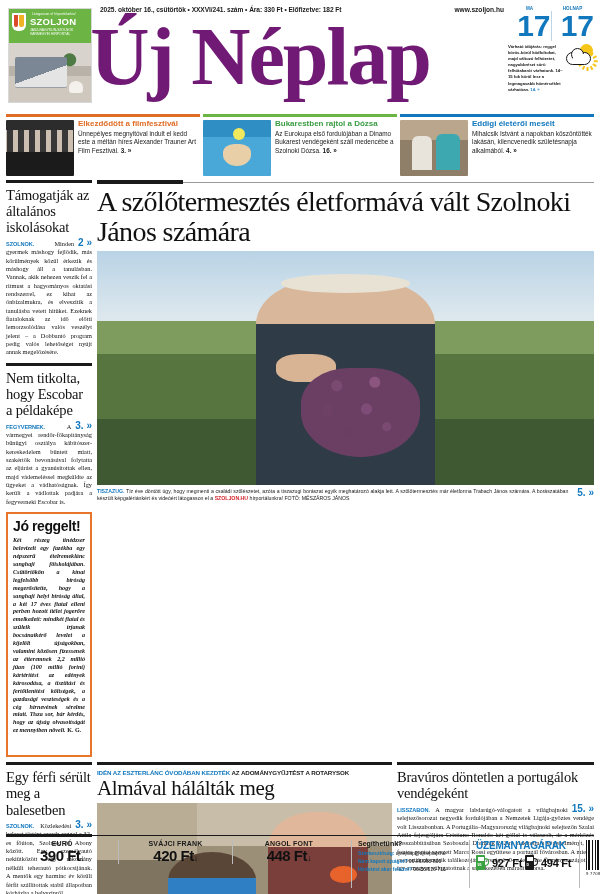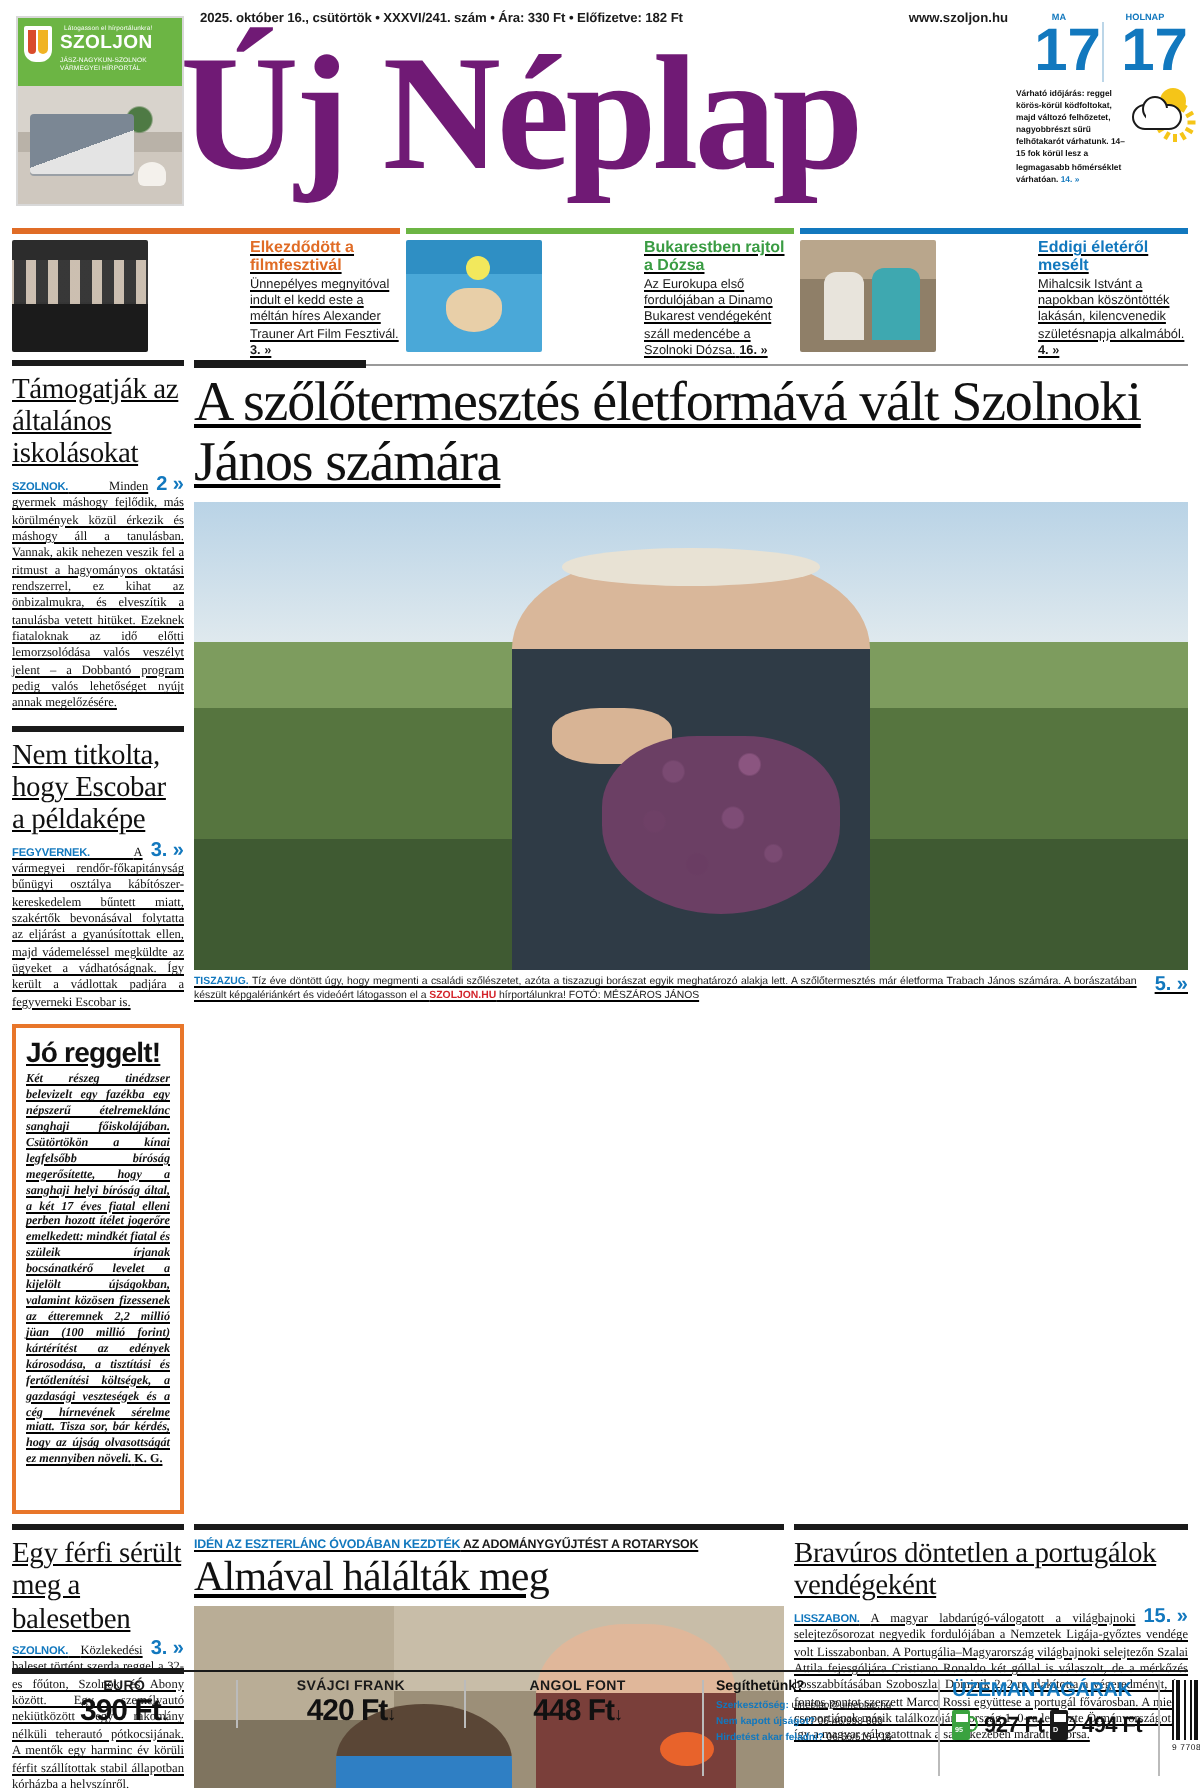--- a/index.html
+++ b/index.html
@@ -2,21 +2,21 @@
 <html><head>
 <meta charset="utf-8">
 <style>
   * { box-sizing: border-box; margin: 0; padding: 0; }
   html, body {
     width: 600px; height: 894px;
     background: #ffffff;
     font-family: "Liberation Sans", sans-serif;
     overflow: hidden;
   }
-  .page { position: relative; width: 600px; height: 894px; background:#fff;text-decoration:underline; }
+  .page { position: relative; width: 600px; height: 894px; background:#fff; }
 
   
   .masthead { position:relative; height:112px; padding:0 6px; }
   .promo-box {
     position:absolute; left:8px; top:8px; width:84px; height:95px;
     border:1px solid #d8d8d8; overflow:hidden; background:#fff;
   }
   .promo-strap {
     font-size:3.2px; color:#fff; background:#6cb544; padding:1px 2px;
     letter-spacing:.1px; line-height:1.3;
@@ -142,21 +142,21 @@
     position:relative; overflow:hidden;
   }
   .t3 .teaser-img:before{
     content:""; position:absolute; left:30px; top:8px; width:12px; height:12px;
     background:#f2e85c; border-radius:50%;
   }
   .t3 .teaser-img:after{
     content:""; position:absolute; left:20px; top:24px; width:28px; height:22px;
     background:#e8cfa8; border-radius:40% 40% 50% 50%;
   }
-  .teaser-txt { flex:1; min-width:0;margin-left:47px; }
+  .teaser-txt { flex:1; min-width:0; }
   .teaser-hd { font-size:8px; font-weight:700; color:#e06c26; line-height:1.1; margin-bottom:1.5px; }
   .t2 .teaser-hd { color:#1278be; }
   .t3 .teaser-hd { color:#3a9c43; }
   .teaser-body { font-size:6.4px; line-height:1.28; color:#1a1a1a; }
   .teaser-body b { color:#1a1a1a; font-weight:700; }
 
   
   .main { display:flex; padding:0 6px; margin-top:4px; gap:5px; }
   .col-left { width:86px; flex:none; }
   .col-rest { flex:1; min-width:0; }

